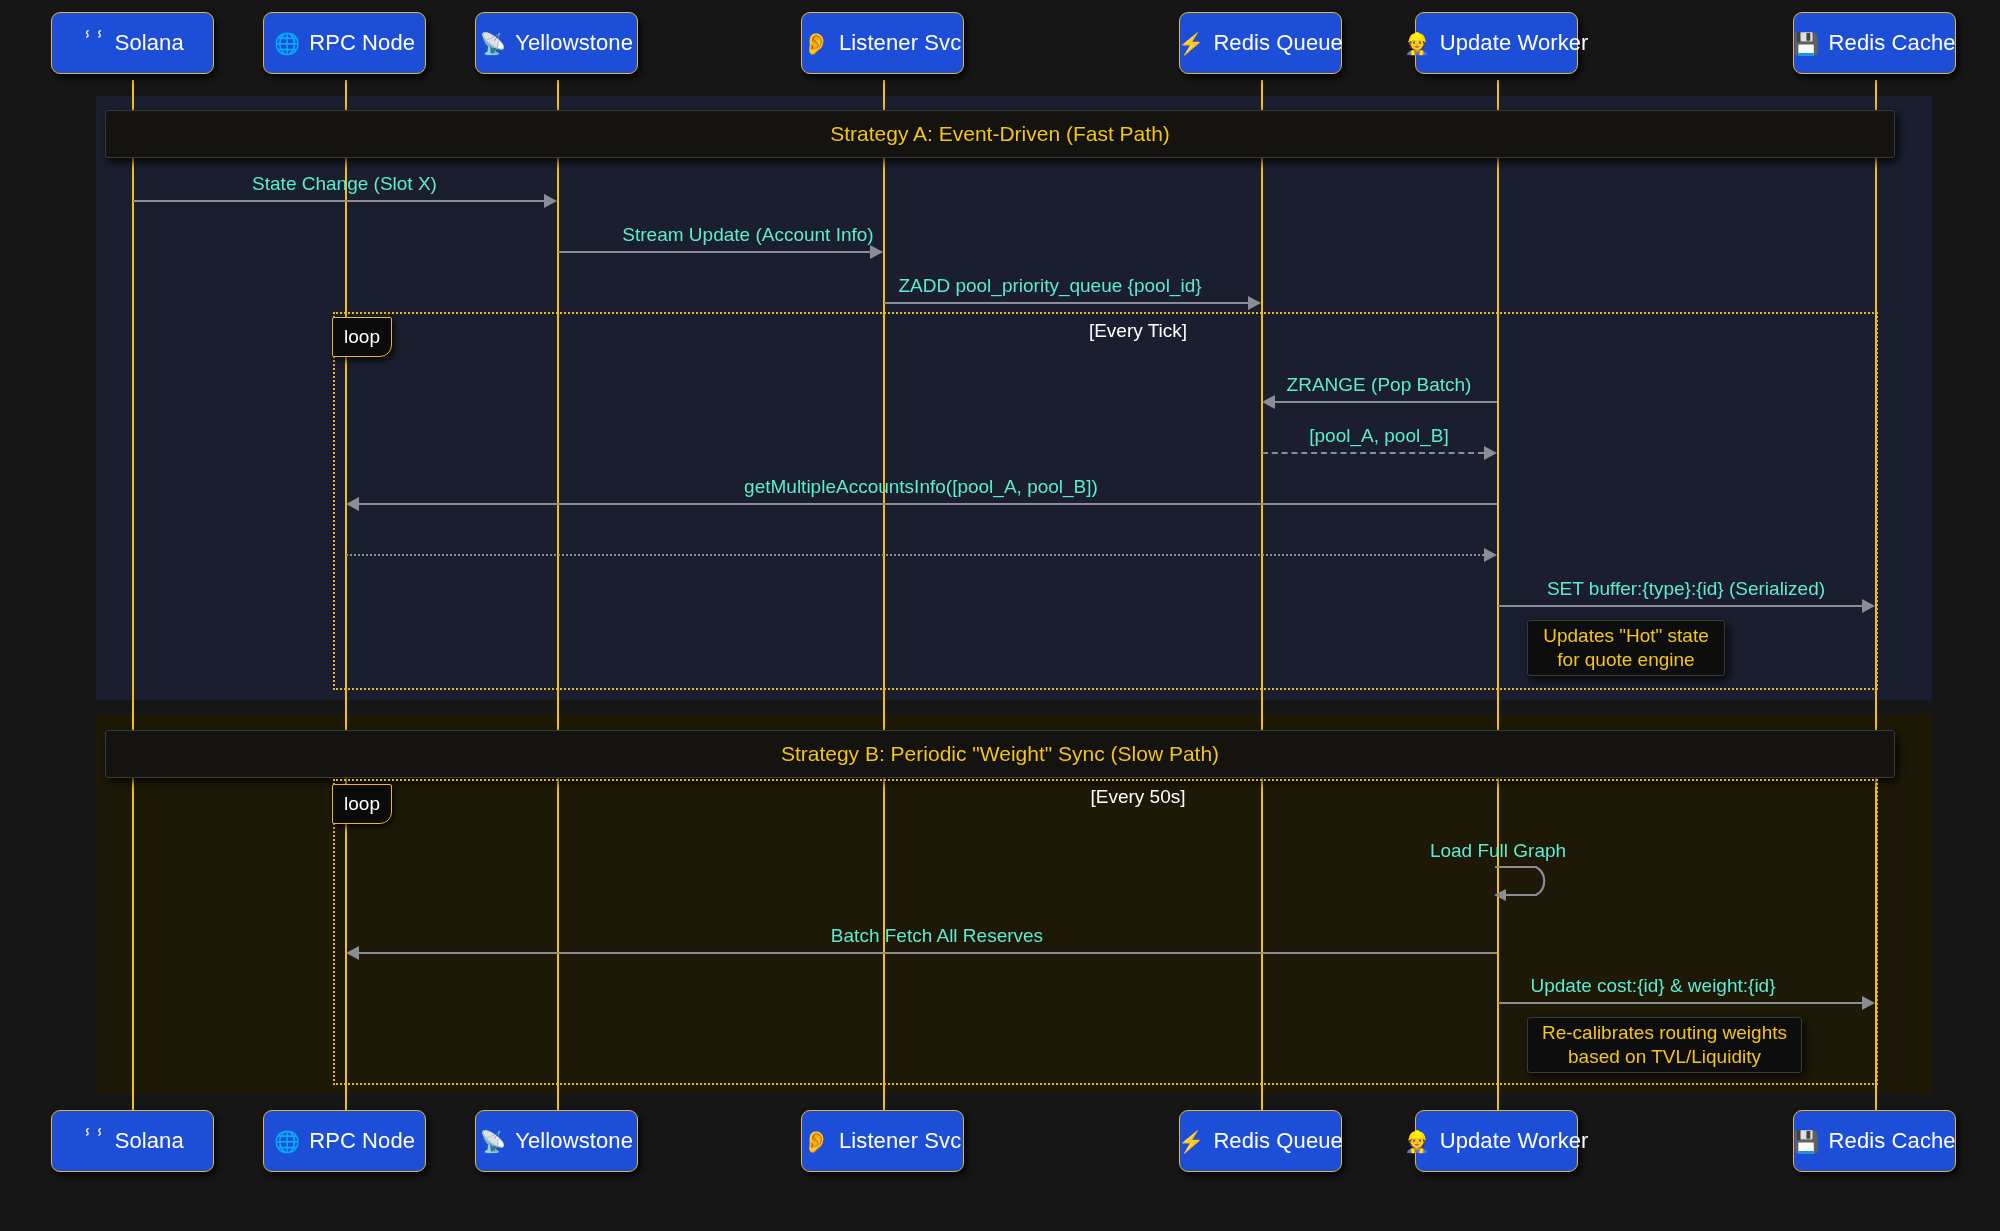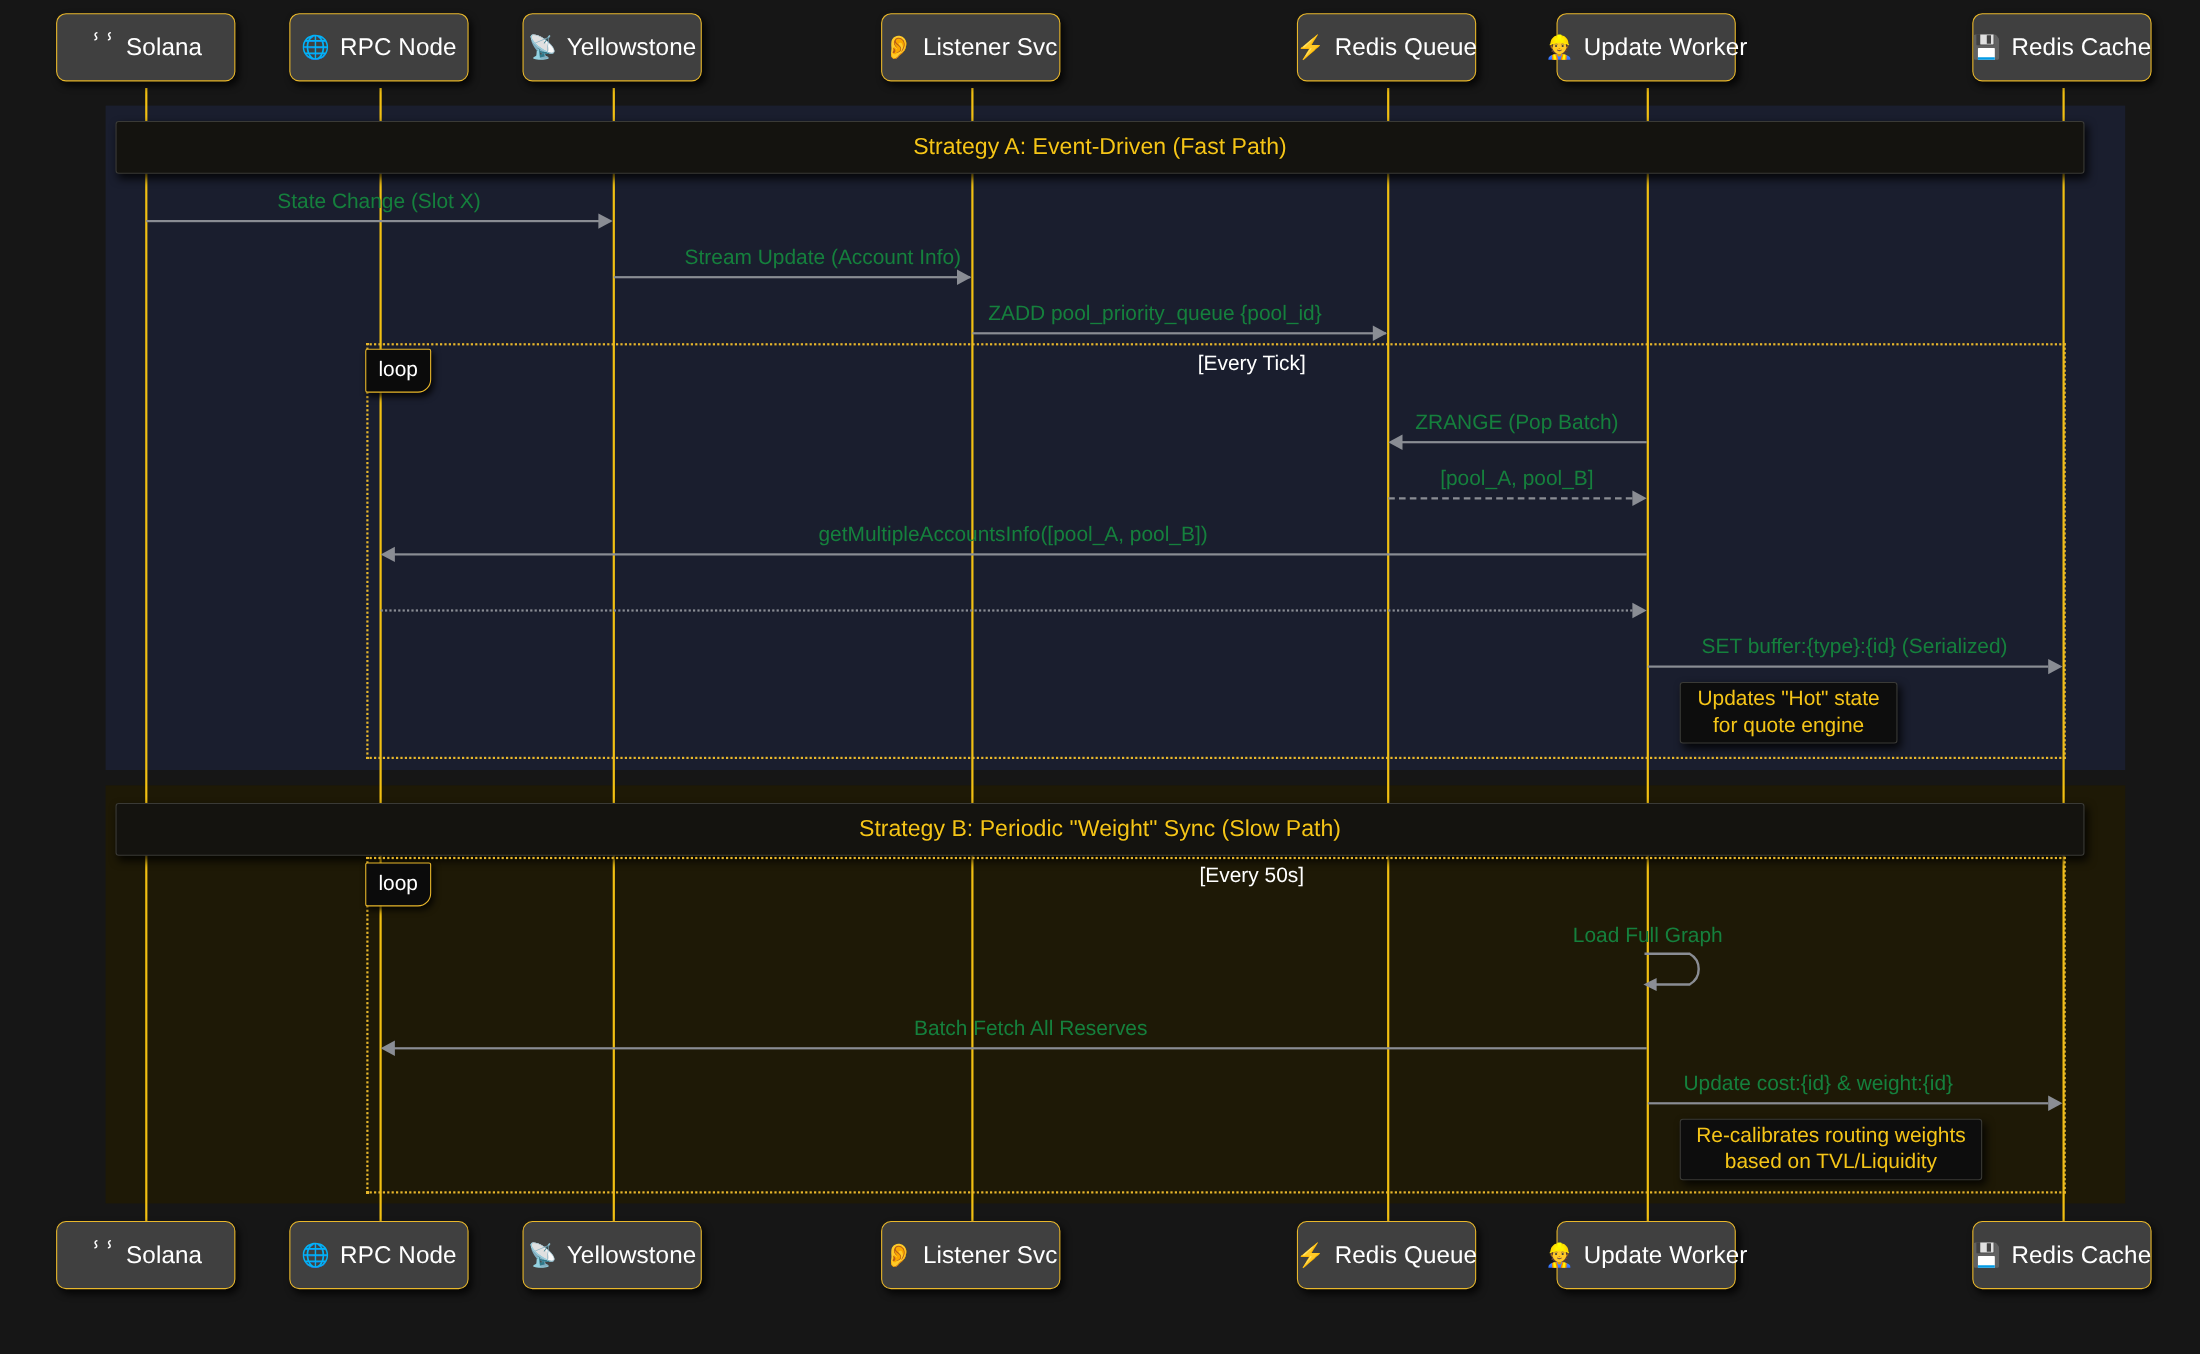--- a/index.html
+++ b/index.html
@@ -33,21 +33,21 @@
   .lifeline {
     position: absolute;
     width: 2px;
     background: #f2c012;
   }
 
   
   .actor-box {
     position: absolute;
     box-sizing: border-box;
-    background: #404040;
+    background: #1d4ed8;
     border: 1.6px solid #e8b72b;
     border-radius: 9px;
     color: #ffffff;
     font-size: 22px;
     display: flex;
     align-items: center;
     justify-content: center;
     gap: 9px;
     white-space: nowrap;
     box-shadow: 3px 4px 7px rgba(0,0,0,0.75);
@@ -100,21 +100,21 @@
     position: absolute;
     color: #ffffff;
     font-size: 19px;
     text-align: center;
     white-space: nowrap;
   }
 
   
   .msg-label {
     position: absolute;
-    color: #15803d;
+    color: #5eead4;
     font-size: 19px;
     white-space: nowrap;
     text-align: center;
   }
   .msg-line {
     position: absolute;
     height: 0;
     border-top: 2px solid #8a8d94;
   }
   .msg-line.dashed { border-top: 2px dashed #8a8d94; }

